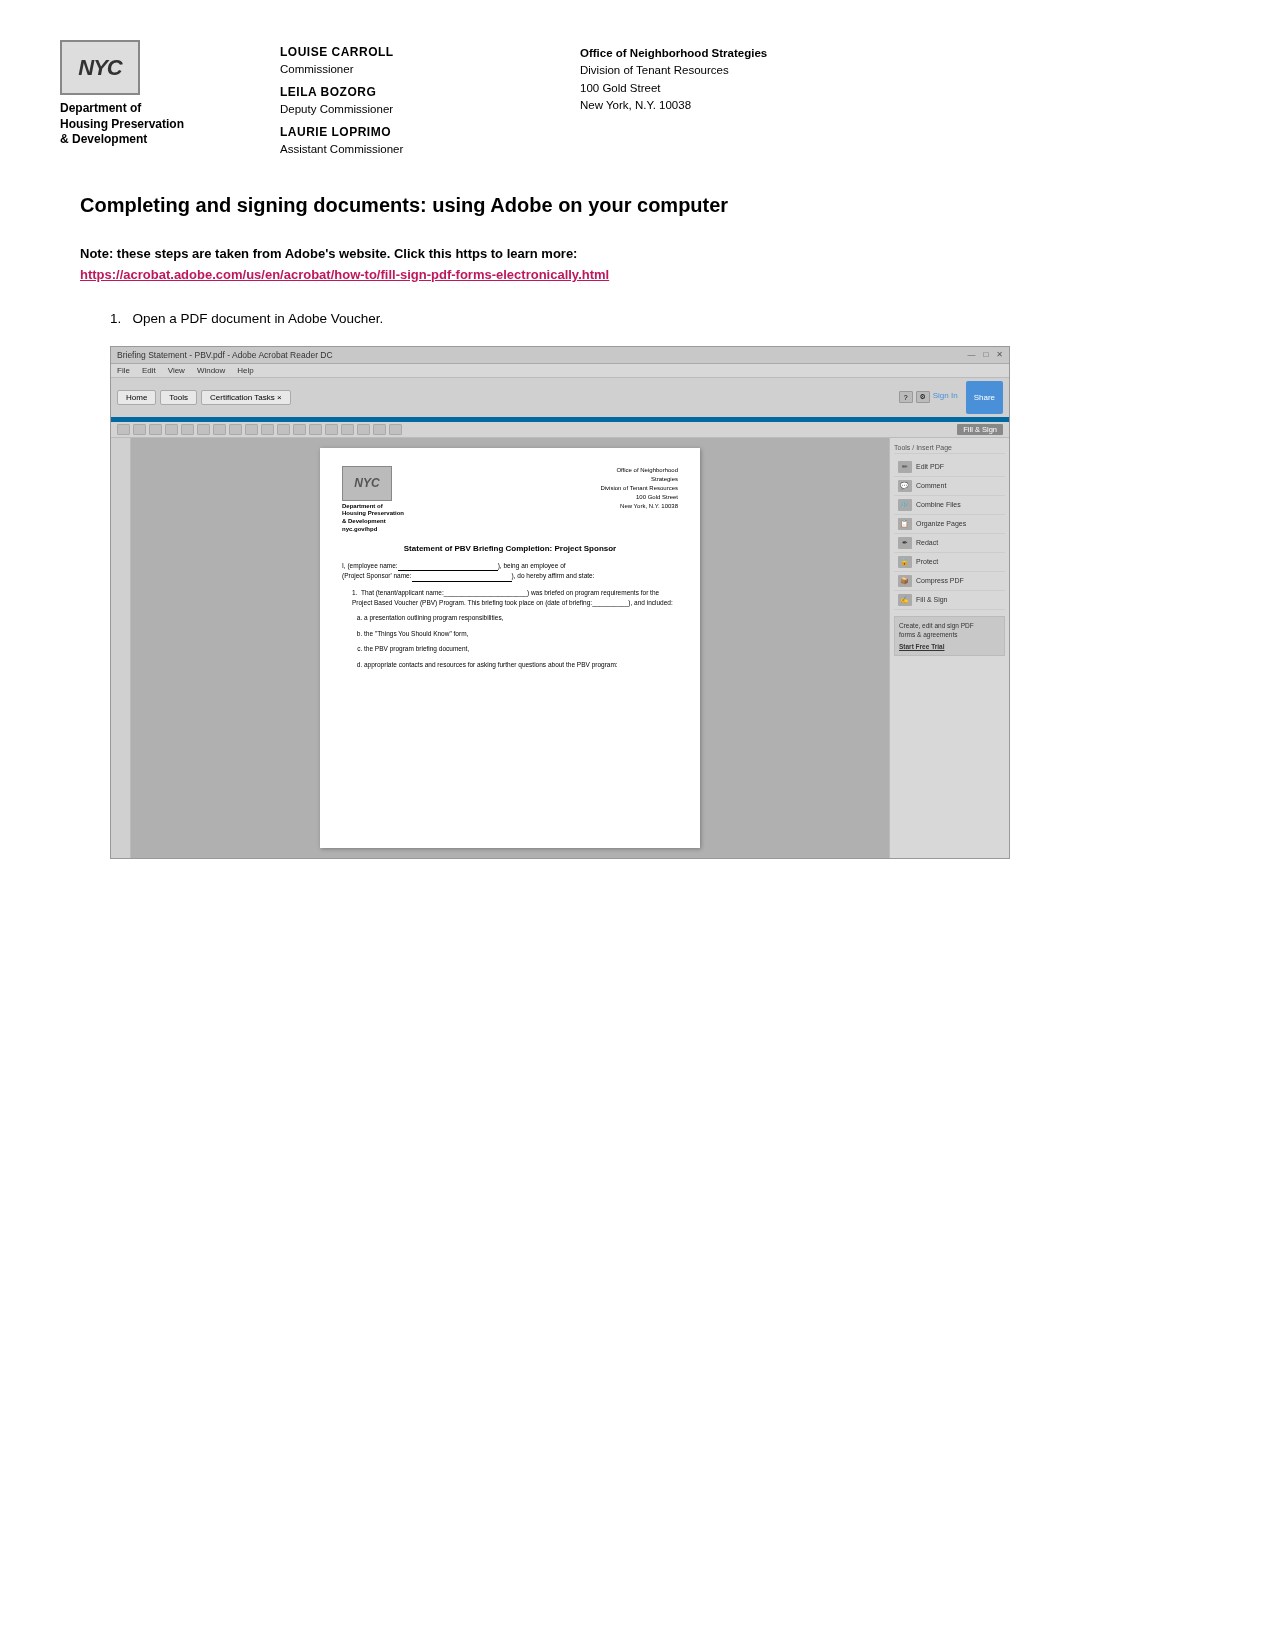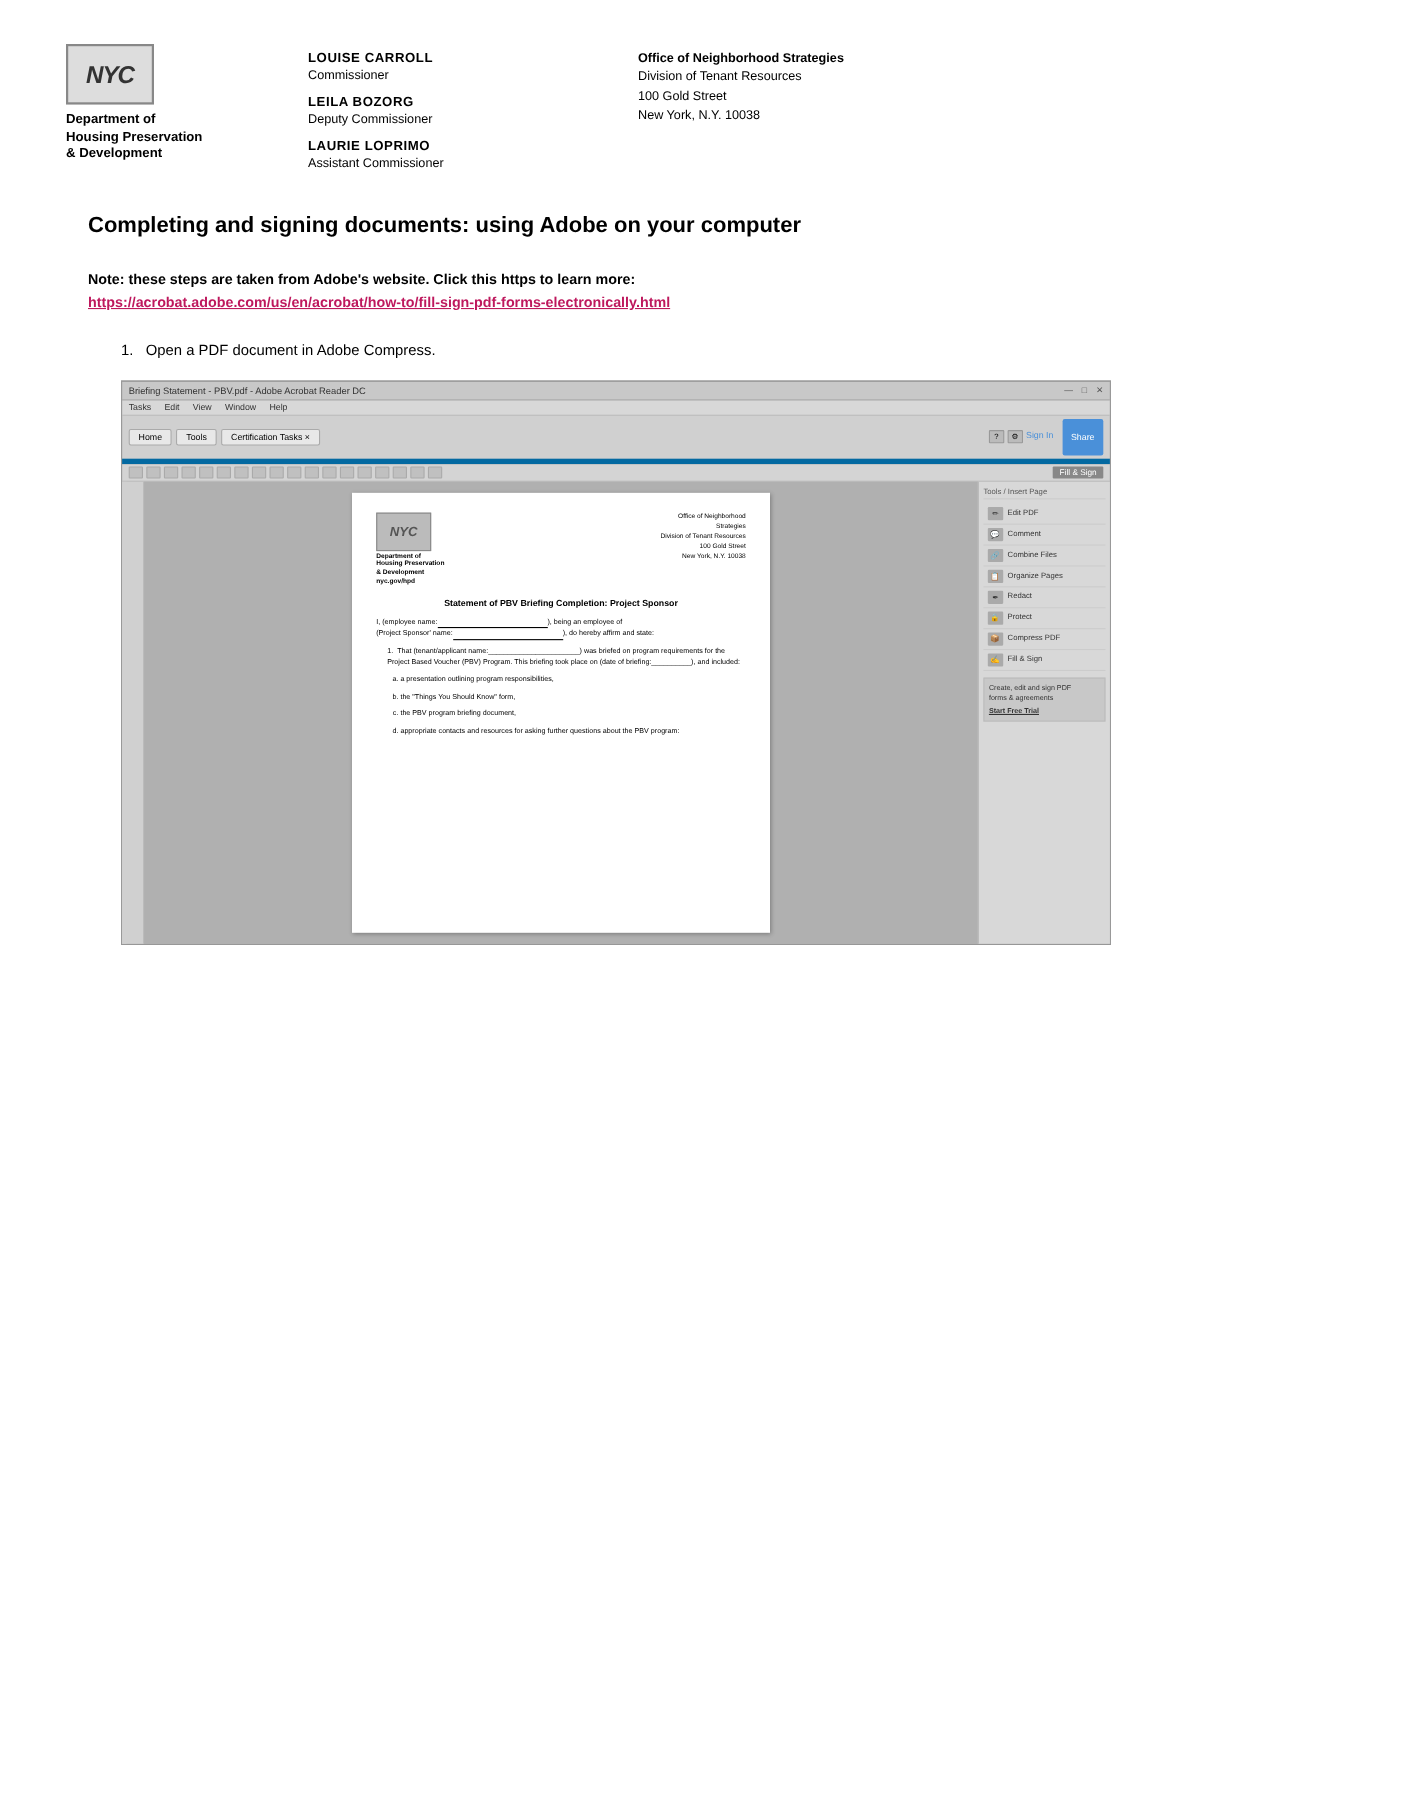--- a/index.html
+++ b/index.html
@@ -118,21 +118,21 @@
       font-size: 13.5px;
     }
 
     .step-item .step-bold {
       font-weight: normal;
     }
 
     
     .adobe-screenshot {
       border: 1px solid #999;
-      background: #737373;
+      background: #000000;
       margin-top: 15px;
       width: 100%;
       max-width: 900px;
       font-size: 9px;
     }
 
     .adobe-titlebar {
       background: #c8c8c8;
       padding: 3px 6px;
       display: flex;
@@ -403,36 +403,36 @@
 
   <div class="note-section">
     <span class="note-bold">Note: these steps are taken from Adobe's website. Click this https to learn more:</span><br>
     <a href="#">https://acrobat.adobe.com/us/en/acrobat/how-to/fill-sign-pdf-forms-electronically.html</a>
   </div>
 
   <div class="steps-section">
     <div class="step-item">
       <span>1.&nbsp;&nbsp;</span>
       <span class="step-bold">Open a PDF document</span>
-      <span> in Adobe Compress.</span>
+      <span> in Adobe Voucher.</span>
     </div>
 
     <div class="adobe-screenshot">
 
       <div class="adobe-titlebar">
         <span class="adobe-titlebar-text">Briefing Statement - PBV.pdf - Adobe Acrobat Reader DC</span>
         <div class="adobe-titlebar-controls">
           <span>—</span>
           <span>□</span>
           <span>✕</span>
         </div>
       </div>
 
       <div class="adobe-menubar">
-        <span>Tasks</span>
+        <span>File</span>
         <span>Edit</span>
         <span>View</span>
         <span>Window</span>
         <span>Help</span>
       </div>
 
       <div class="adobe-toolbar">
         <div class="adobe-toolbar-tab">Home</div>
         <div class="adobe-toolbar-tab">Tools</div>
         <div class="adobe-toolbar-tab">Certification Tasks ×</div>

